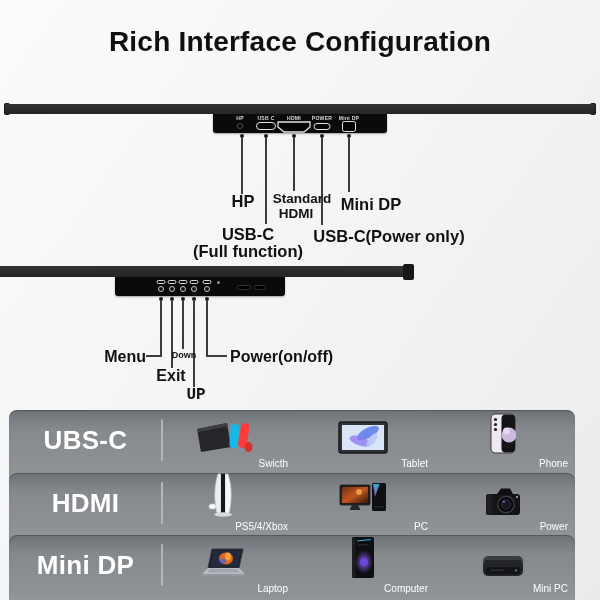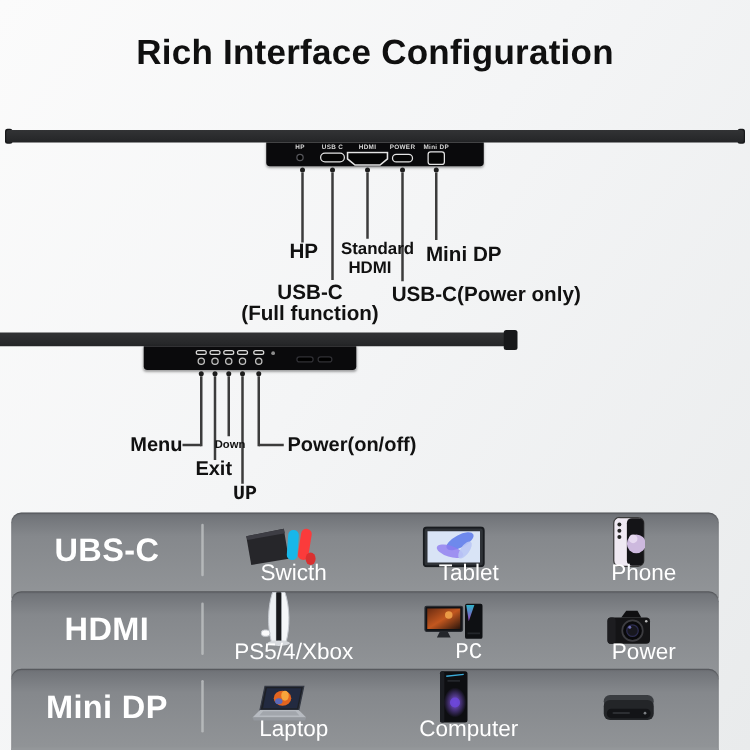--- a/index.html
+++ b/index.html
@@ -36,21 +36,21 @@
   .led{position:absolute;width:3px;height:3px;border-radius:50%;background:#8d8d8d;}
   .spk{position:absolute;top:8px;height:5px;border-radius:2.5px;background:#000;border:1px solid #303035;box-sizing:border-box;}
   
   .row{position:absolute;left:9px;width:566px;height:76px;border-radius:8px;
        background:linear-gradient(180deg,#6e7176 0%,#85888c 25%,#94979a 100%);
        box-shadow:inset 0 1px 1px rgba(0,0,0,.25);}
   .row-header{position:absolute;left:0;top:0;width:153px;height:60px;display:flex;align-items:center;justify-content:center;
        color:#fff;font-size:26px;font-weight:bold;letter-spacing:.3px;}
   .divider{position:absolute;left:152px;top:9px;width:2px;height:42px;background:#c3c5c7;opacity:.75;border-radius:1px;}
   .cell{position:absolute;top:0;width:130px;height:60px;}
-  .cell-label{position:absolute;bottom:1px;left:12px;width:100%;text-align:center;color:#fff;font-size:18px;}
+  .cell-label{position:absolute;bottom:1px;left:0;width:100%;text-align:right;color:#fff;font-size:10px;}
   .dev{position:absolute;left:50%;bottom:16px;transform:translateX(-50%);}
   .bottom-strip{position:absolute;left:9px;top:598px;width:566px;height:2px;background:#94979a;border-radius:2px 2px 0 0;}
 </style>
 </head>
 <body>
 
 <div id="stage">
 
   <div class="abs title">Rich Interface Configuration</div>
 
@@ -175,21 +175,21 @@
     <div class="cell" style="left:149px;">
       <svg class="dev" width="30" height="44" viewBox="0 0 30 44">
         <path d="M10 1 C6 13 6 29 9 40 L13 40 L13 1 Z" fill="#eceff2" stroke="#c5c9cf" stroke-width=".8"></path>
         <path d="M20 1 C24 13 24 29 21 40 L17 40 L17 1 Z" fill="#f5f7f9" stroke="#c5c9cf" stroke-width=".8"></path>
         <rect x="13" y="1" width="4" height="39" fill="#17181b"></rect>
         <ellipse cx="15" cy="41.5" rx="9" ry="2.2" fill="#d7dade"></ellipse>
         <rect x="1" y="31" width="7" height="5" rx="2.5" fill="#fbfbfc" stroke="#c5c9cf" stroke-width=".8"></rect>
       </svg>
       <div class="cell-label">PS5/4/Xbox</div>
     </div>
-    <div class="cell" style="left:289px;font-family:Liberation Mono, monospace;">
+    <div class="cell" style="left:289px;">
       <svg class="dev" width="48" height="35" viewBox="0 0 48 35">
         <defs>
           <linearGradient id="scr" x1="0" y1="0" x2="1" y2="1">
             <stop offset="0" stop-color="#6b2c12"></stop>
               <stop offset=".5" stop-color="#c2571f"></stop>
               <stop offset="1" stop-color="#2a150c"></stop>
           </linearGradient>
           <linearGradient id="rgb" x1="0" y1="0" x2="0" y2="1">
             <stop offset="0" stop-color="#35d0e8"></stop>
               <stop offset="1" stop-color="#b04ae0"></stop>
@@ -253,18 +253,19 @@
       <div class="cell-label">Laptop</div>
     </div>
     <div class="cell" style="left:429px;">
       <svg class="dev" width="44" height="26" viewBox="0 0 44 26">
         <rect x="2" y="3" width="40" height="10" rx="5" fill="#3a3d41"></rect>
         <rect x="2" y="7" width="40" height="16" rx="5" fill="#232528"></rect>
         <rect x="4.5" y="14" width="35" height="7.5" rx="3.5" fill="#131417"></rect>
         <circle cx="35" cy="17.5" r="1.1" fill="#7c7f83"></circle>
         <rect x="9" y="16.5" width="14" height="1.6" rx=".8" fill="#2c2e32"></rect>
       </svg>
+      <div class="cell-label">Mini PC</div>
     </div>
   </div>
 
   <div class="bottom-strip"></div>
 
 </div>
 
 </body></html>

